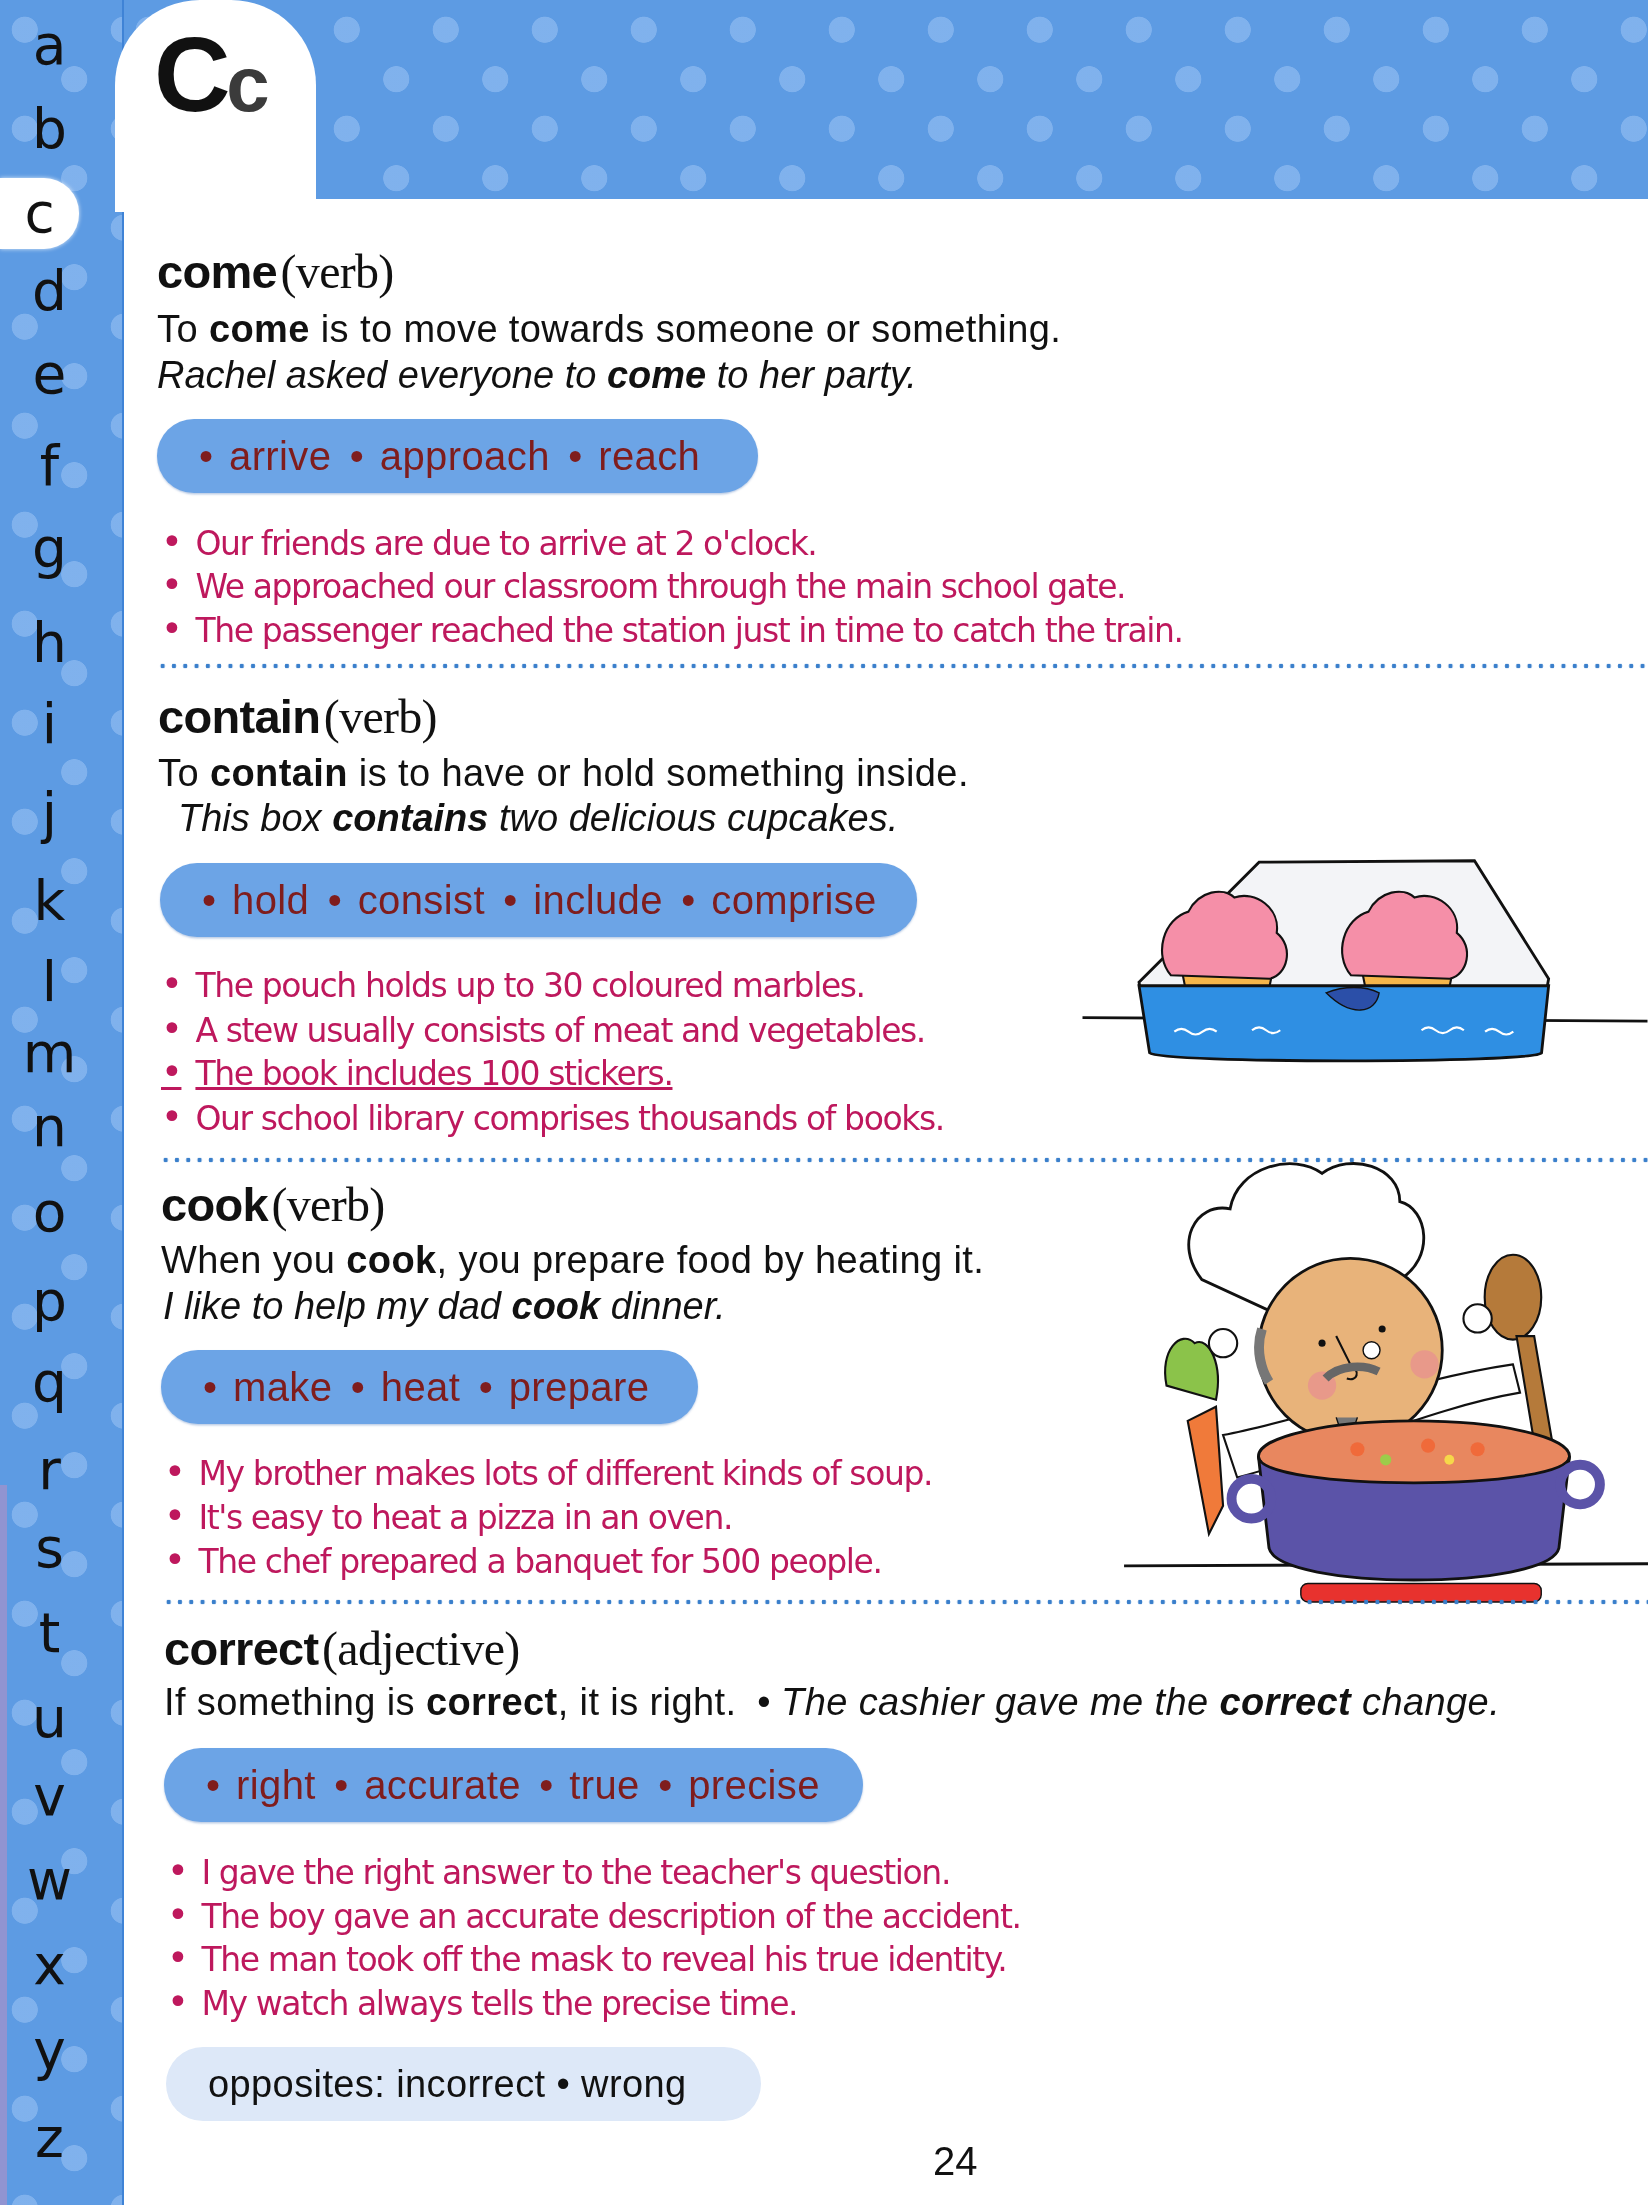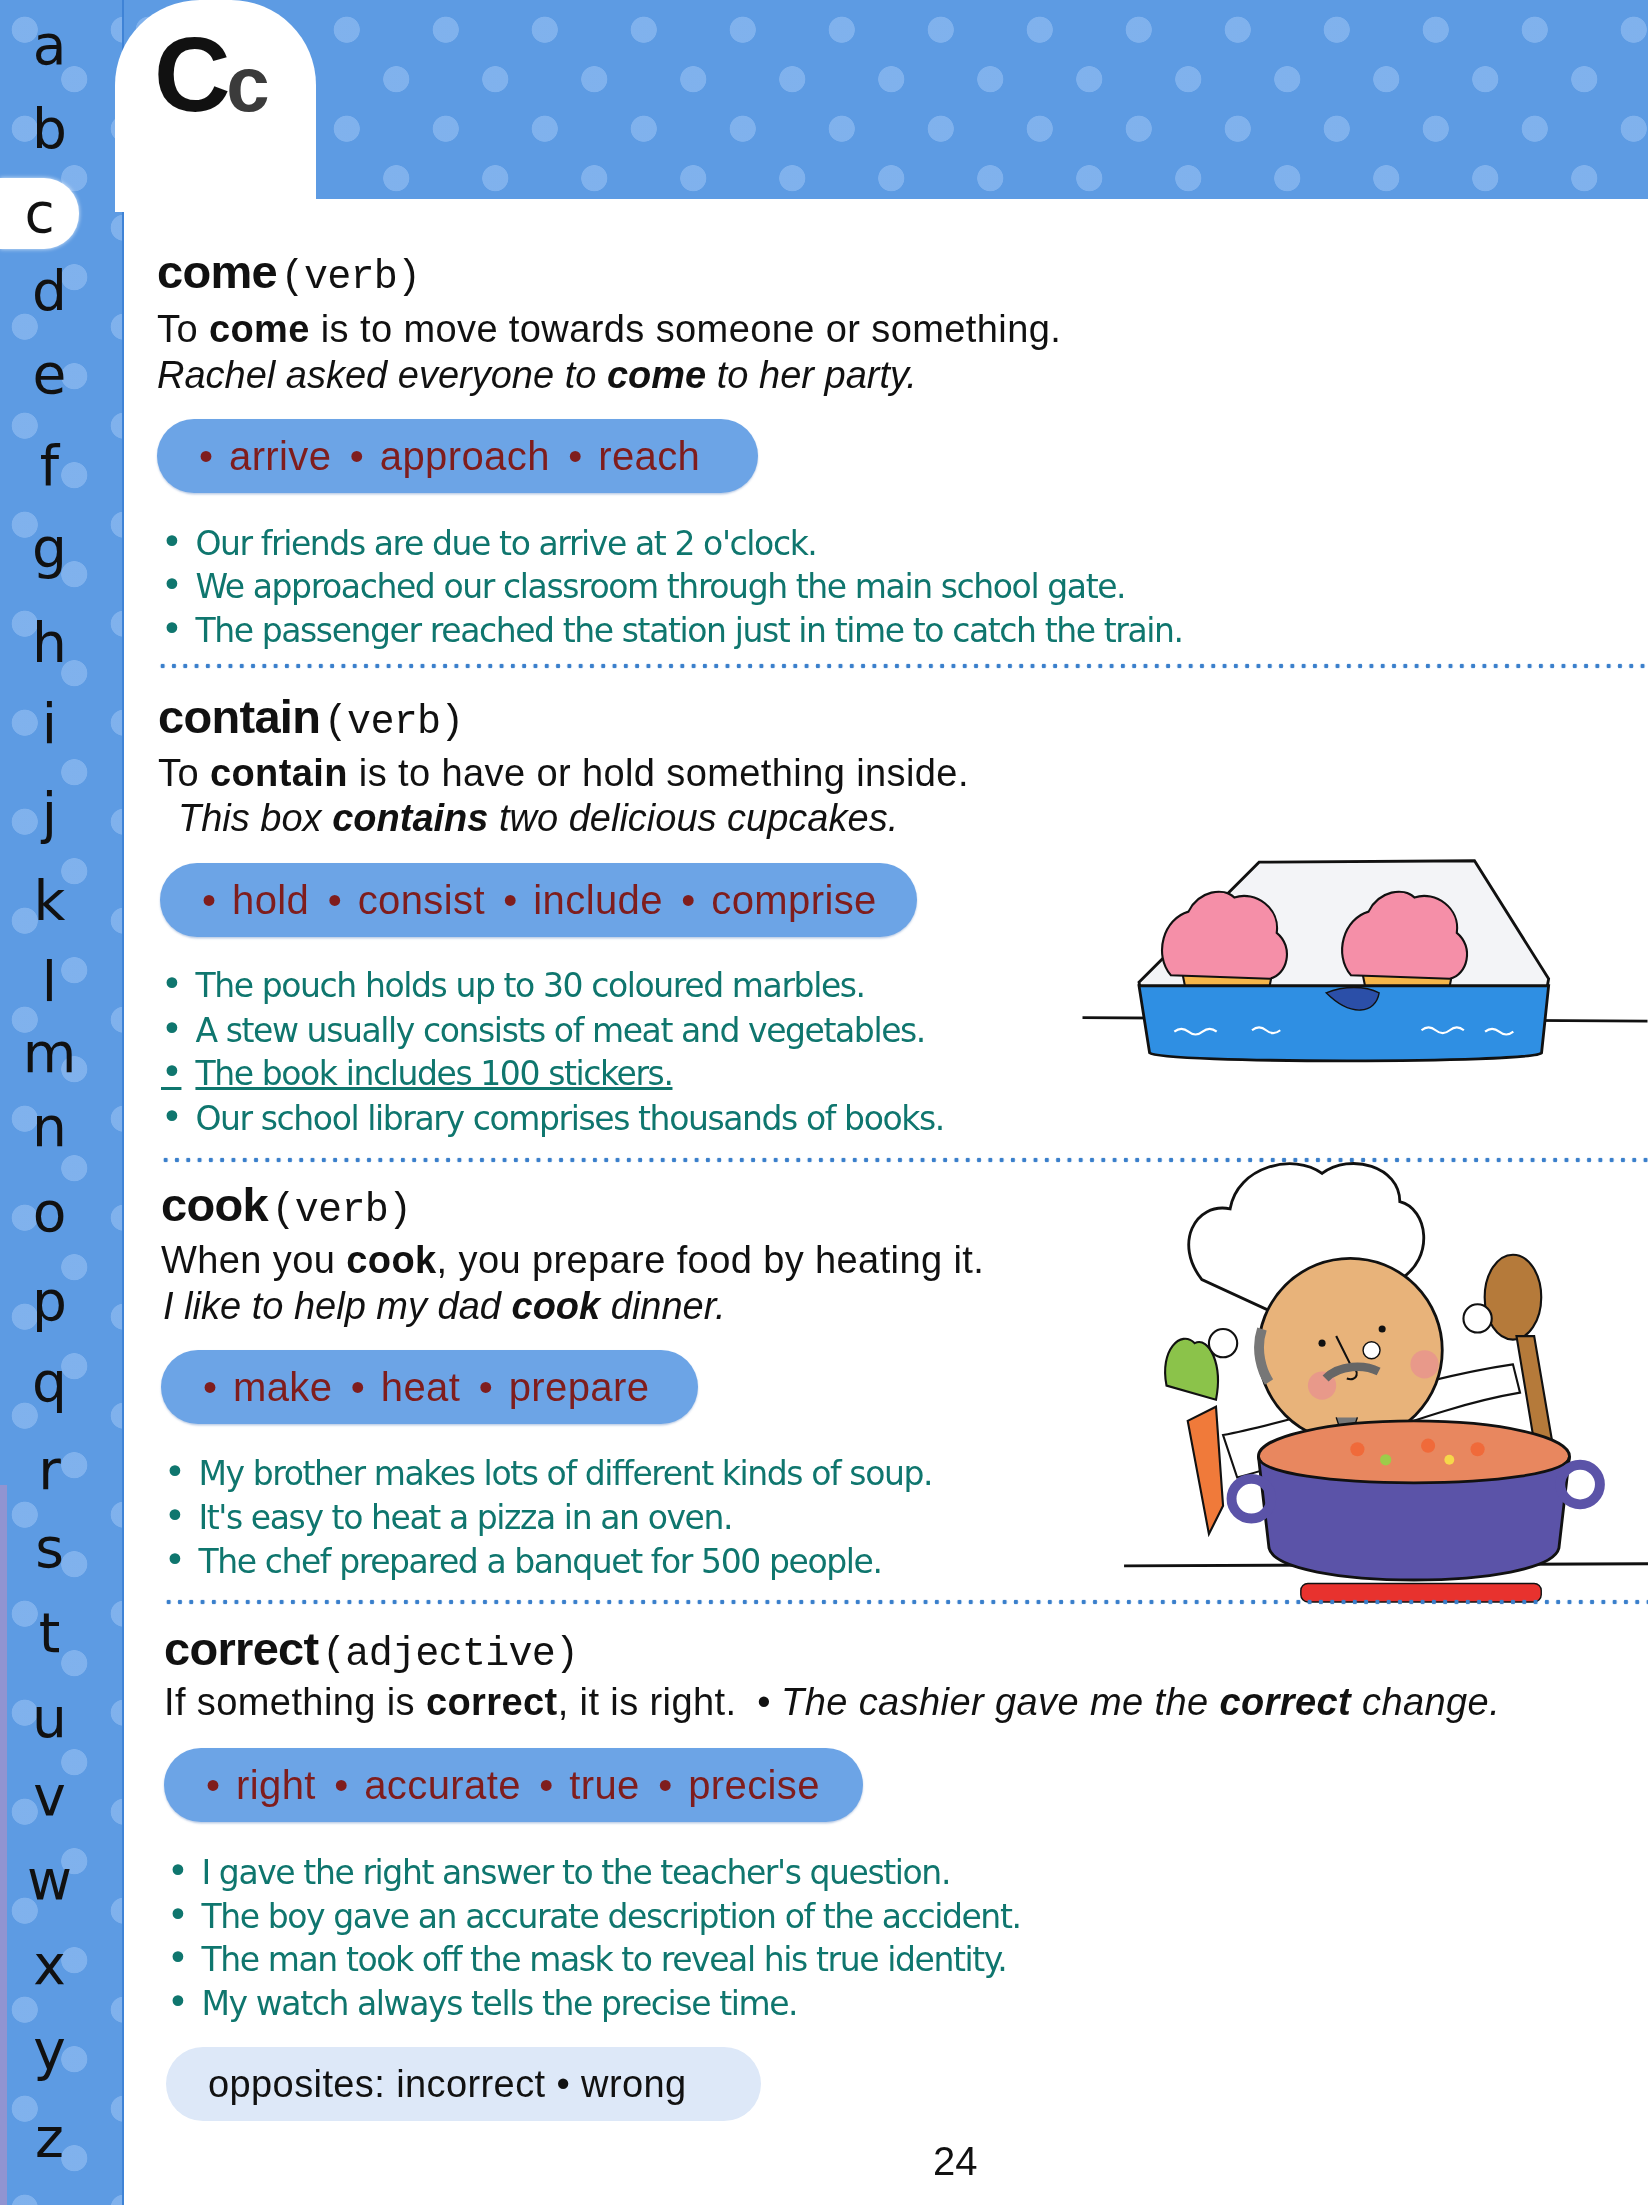--- a/index.html
+++ b/index.html
@@ -22,33 +22,33 @@
   #header-band { position: absolute; left: 124px; top: 0; width: 1524px; height: 199px; }
   #letter-tab { position: absolute; left: 115px; top: 0; width: 201px; height: 212px; background: #fff; border-radius: 85px 85px 0 0; }
   #big-letter { position: absolute; left: 154px; top: 21px; font-family: "Liberation Sans", sans-serif; font-weight: bold; font-size: 106px; letter-spacing: -4.2px; line-height: 106px; }
   #big-letter .upper { color: #111; }
   #big-letter .lower { color: #3b3b3b; font-size: 78px; }
 
   #content { position: absolute; left: 124px; top: 199px; width: 1524px; height: 2006px; background: #fff; border-top-left-radius: 0; }
 
   .abs { position: absolute; white-space: nowrap; }
   .headword { font-family: "Liberation Sans", sans-serif; font-weight: bold; font-size: 47px; letter-spacing: -0.7px; color: #111; }
-  .pos { font-family: Liberation Mono, monospace; font-size: 40px; color: #111; letter-spacing: -0.7px; }
+  .pos { font-family: Liberation Serif, serif; font-size: 48px; color: #111; letter-spacing: -0.7px; }
   .defn { font-family: "Liberation Sans", sans-serif; font-size: 38px; color: #111; letter-spacing: 0.4px; }
   .defn b, .example b { font-weight: bold; font-style: normal; }
   .example { font-family: "Liberation Sans", sans-serif; font-style: italic; font-size: 38px; color: #111; }
   .example b { font-style: italic; }
 
   .pill { position: absolute; background: #6ca4e6; border-radius: 39px; height: 74px; display: flex; align-items: center; padding-left: 42px; box-shadow: 0 1.4px 2.1px rgba(60,110,180,.35); }
   .pill .syn { font-family: "Liberation Sans", sans-serif; font-size: 40px; color: #7f1d1d; margin-right: 18.4px; letter-spacing: 0.4px; }
   .pill .syn::before { content: "\2022"; margin-right: 15.6px; }
   .pill.light { background: #dde8f8; box-shadow: none; }
   .pill.light .label { font-family: "Liberation Sans", sans-serif; font-size: 38px; color: #111; letter-spacing: 0.4px; }
 
-  .usage { font-family: "DejaVu Sans", sans-serif; font-size: 33px; color: #0f766e; letter-spacing: -1.4px; }
+  .usage { font-family: "DejaVu Sans", sans-serif; font-size: 33px; color: #be185d; letter-spacing: -1.4px; }
   .usage::before { content: "\2022"; margin-right: 14px; font-size: 37px; }
 
   .divider { position: absolute; height: 5.7px; background-image: radial-gradient(circle, #3a7fcb 0 2.1px, transparent 2.5px); background-size: 11.3px 5.7px; background-repeat: repeat-x; }
 
   .page-num { position: absolute; font-family: "Liberation Sans", sans-serif; font-size: 40px; color: #111; }
 
   .illus { position: absolute; }
 </style>
 </head>
 <body>

